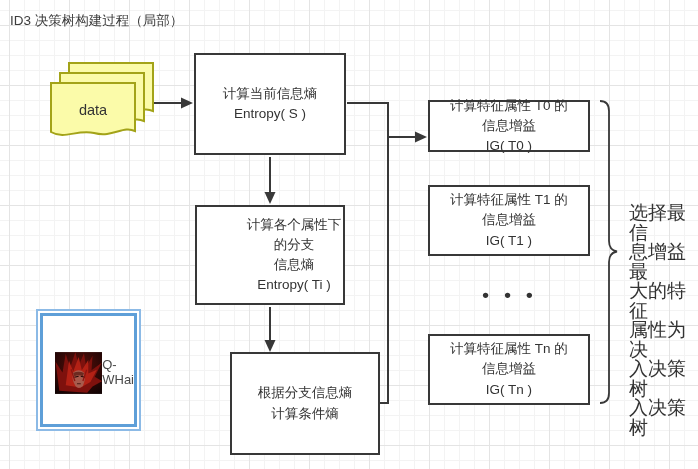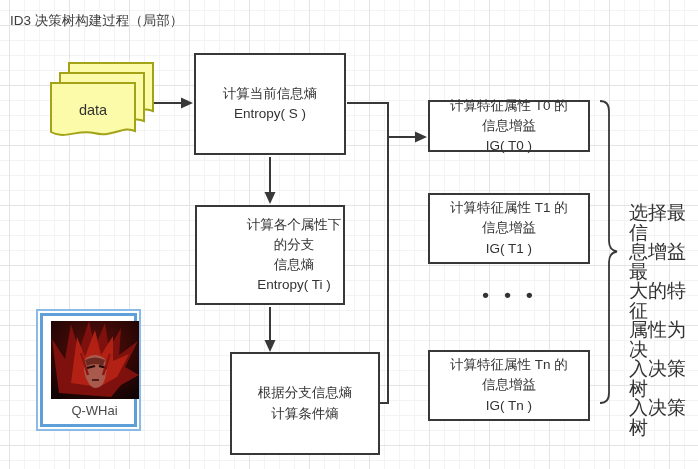--- a/index.html
+++ b/index.html
@@ -19,31 +19,31 @@
   #connectors{position:absolute;left:0;top:0;z-index:1;}
   .fbox{
     position:absolute;box-sizing:border-box;background:#ffffff;border:2px solid #383838;
     display:flex;flex-direction:column;justify-content:center;align-items:center;
     font-size:13.5px;color:#333;line-height:1.5;text-align:center;z-index:2;
   }
   #fbox-0{left:194px;top:53px;width:152px;height:102px;}
   #fbox-1{left:195px;top:205px;width:150px;height:100px;padding-left:48px;}
   #fbox-2{left:195px;top:352px;width:150px;height:103px;margin-left:35px;}
   #gbox-0{left:428px;top:100px;width:162px;height:52px;}
-  #gbox-1{left:428px;top:185px;width:162px;height:71px;margin-top:8px;}
-  #gbox-2{left:428px;top:350px;width:162px;height:71px;}
+  #gbox-1{left:428px;top:185px;width:162px;height:71px;}
+  #gbox-2{left:428px;top:334px;width:162px;height:71px;}
   #datastack{position:absolute;left:46px;top:62px;z-index:2;}
   #dots{position:absolute;left:468px;top:284px;width:84px;text-align:center;
     font-size:19px;font-weight:bold;letter-spacing:5px;color:#333;z-index:2;}
   #side-note{position:absolute;left:629px;top:203px;font-size:19px;line-height:19.5px;
     color:#333;z-index:2;}
   #avatar-card{position:absolute;left:36px;top:309px;width:105px;height:122px;
     box-sizing:border-box;border:2px solid #8cbae6;background:#fff;padding:2px;z-index:2;}
   #avatar-inner{box-sizing:border-box;width:100%;height:100%;border:3px solid #5e9fd8;
-    background:#fff;display:flex;flex-direction:column;align-items:center;padding-left:12px;}
+    background:#fff;display:flex;align-items:center;padding-left:12px;}
   #avatar-art{width:88px;height:78px;margin-top:5px;display:block;}
   #avatar-label{font-size:13px;color:#4a4a4a;margin-top:4px;}
 </style>
 </head>
 <body>
 
 <div id="canvas">
 
   <div id="title">ID3 决策树构建过程（局部）</div>
 

